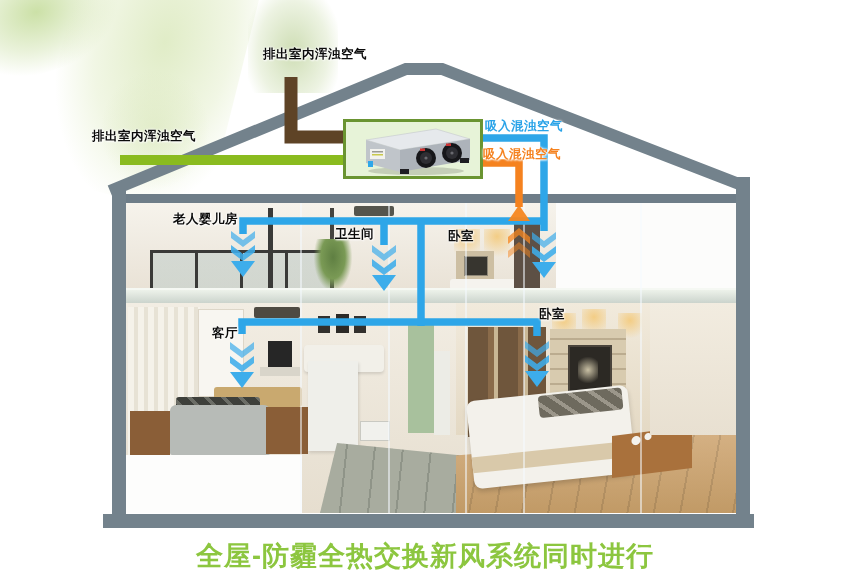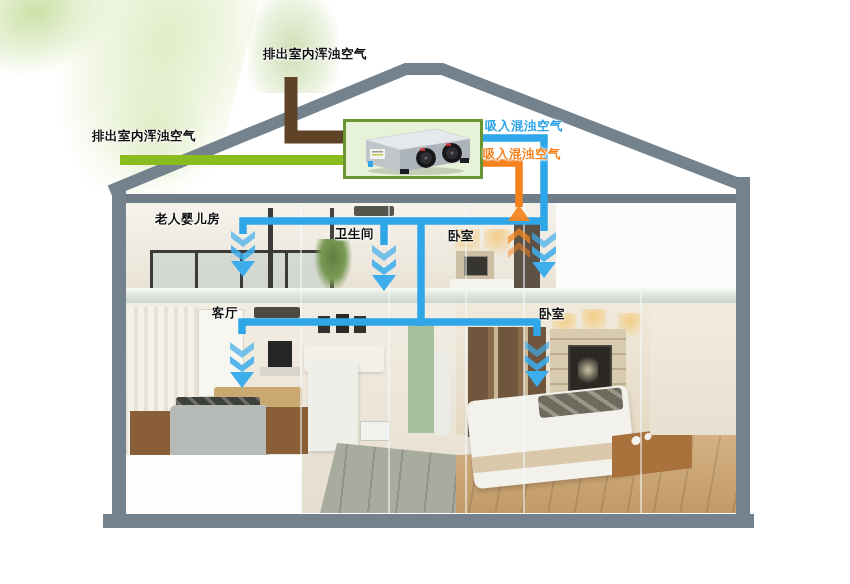--- a/index.html
+++ b/index.html
@@ -101,24 +101,24 @@
 
   
   .lbl{position:absolute;font-weight:bold;font-size:12.5px;color:#0B0B0B;white-space:nowrap;
     text-shadow:0 0 2px #fff,0 0 3px #fff,1px 1px 2px #fff;letter-spacing:.5px;}
   .lbl-blue{color:#29A3E8;}
   .lbl-orange{color:#F5821F;}
   .lbl-exhaust{left:263px;top:46px;}
   .lbl-intake{left:92px;top:128px;}
   .lbl-supply{left:485px;top:118px;}
   .lbl-return{left:483px;top:146px;}
-  .lbl-elder{left:155px;top:211px;}
+  .lbl-elder{left:173px;top:211px;}
   .lbl-bath{left:335px;top:226px;}
   .lbl-bed-up{left:448px;top:228px;}
-  .lbl-living{left:212px;top:305px;}
+  .lbl-living{left:212px;top:325px;}
   .lbl-bed-low{left:539px;top:306px;}
 
   .title{position:absolute;left:0;top:538px;width:850px;text-align:center;
     font-size:27px;font-weight:bold;color:#8CC63F;letter-spacing:1px;}
 </style>
 </head>
 <body>
 
 <div class="stage">
 
@@ -267,13 +267,14 @@
   <div class="lbl lbl-exhaust">排出室内浑浊空气</div>
   <div class="lbl lbl-intake">排出室内浑浊空气</div>
   <div class="lbl lbl-blue lbl-supply">吸入混浊空气</div>
   <div class="lbl lbl-orange lbl-return">吸入混浊空气</div>
   <div class="lbl lbl-elder">老人婴儿房</div>
   <div class="lbl lbl-bath">卫生间</div>
   <div class="lbl lbl-bed-up">卧室</div>
   <div class="lbl lbl-living">客厅</div>
   <div class="lbl lbl-bed-low">卧室</div>
 
+  <div class="title">全屋-防霾全热交换新风系统同时进行</div>
 </div>
 
 </body></html>

